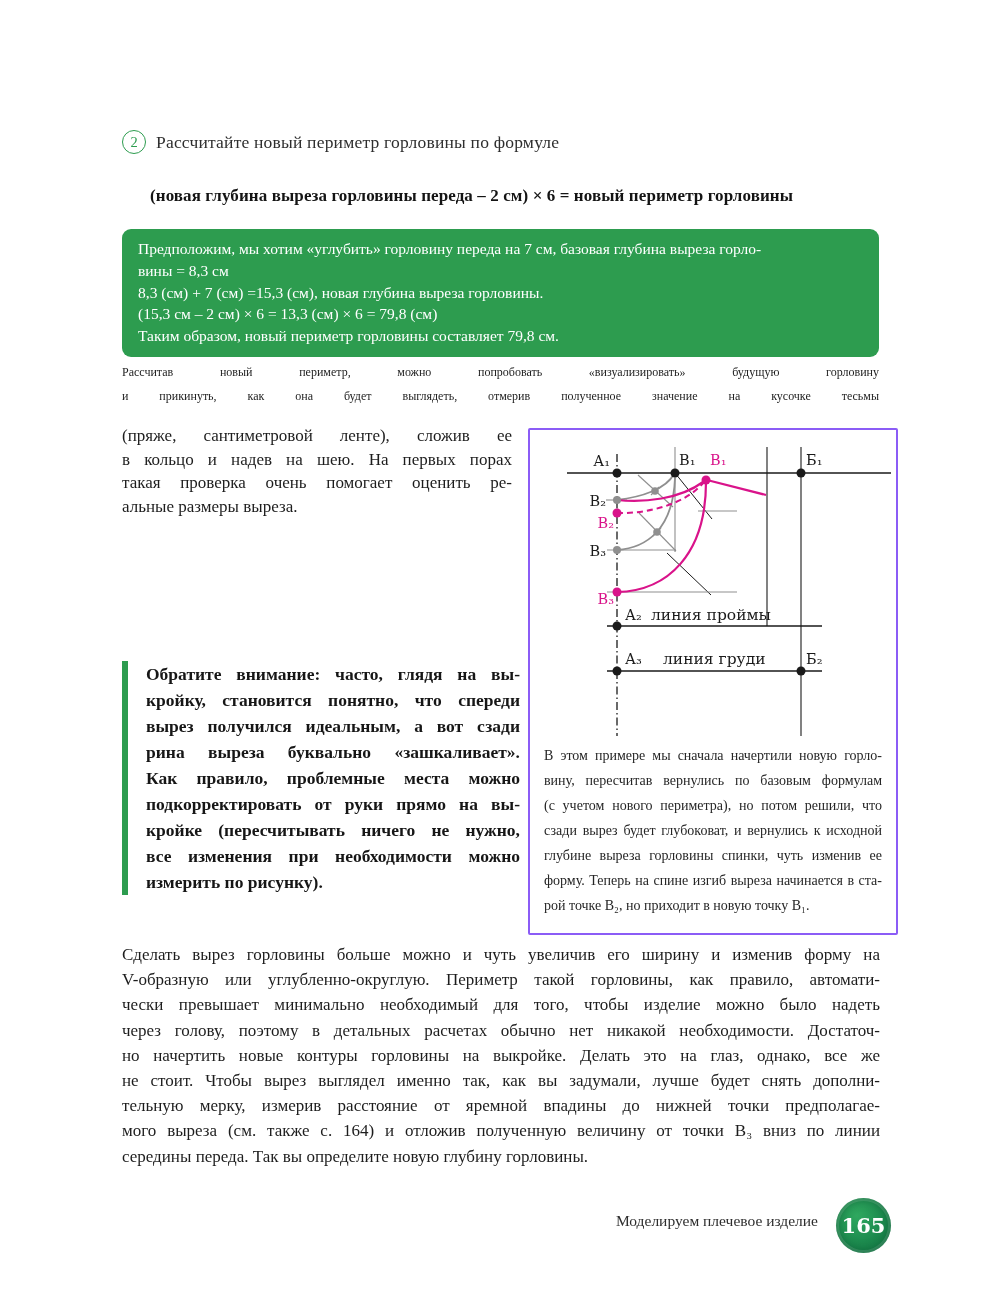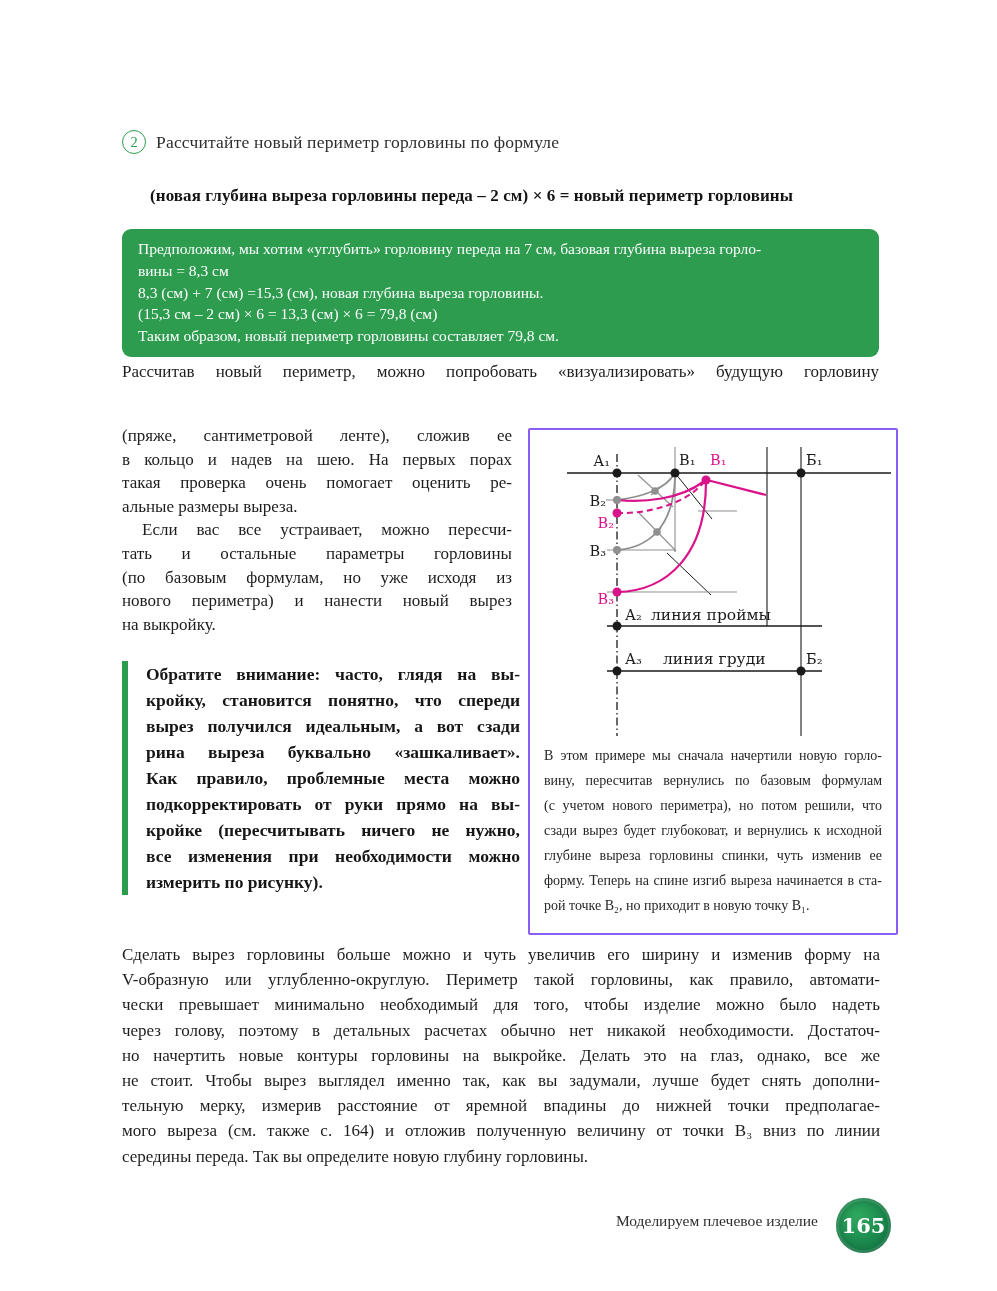--- a/index.html
+++ b/index.html
@@ -18,21 +18,21 @@
   .step-title{font-size:17.5px;letter-spacing:.2px;color:#2e2e2e;}
   
   .formula{left:150px;top:186px;width:740px;font-weight:700;font-size:17px;color:#141414;letter-spacing:.1px;}
   
   .example{
     left:122px;top:229px;width:725px;background:#2d9c4f;border-radius:9px;
     color:#ffffff;font-size:15.5px;font-weight:400;line-height:21.8px;
     padding:9px 16px 10px 16px;
   }
   
-  .intro{left:122px;top:360px;width:757px;font-size:17px;line-height:24px;}
+  .intro{left:122px;top:360px;width:757px;font-size:12px;line-height:24px;}
   
   .leftcol{left:122px;top:424px;width:390px;font-size:17px;line-height:23.6px;}
   .leftcol .para2 .ln:first-child{text-indent:20px;}
   .leftcol .para2{margin-top:0;}
   
   .just .ln{text-align:justify;text-align-last:justify;}
   .just .ln:last-child{text-align-last:left;}
   .all-just .ln{text-align:justify;text-align-last:justify;}
   
   .note{
@@ -78,35 +78,29 @@
   <div class="abs example">
       <div class="ln">Предположим, мы хотим «углубить» горловину переда на 7 см, базовая глубина выреза горло-</div>
       <div class="ln">вины = 8,3 см</div>
       <div class="ln">8,3 (см) + 7 (см) =15,3 (см), новая глубина выреза горловины.</div>
       <div class="ln">(15,3 см – 2 см) × 6 = 13,3 (см) × 6 = 79,8 (см)</div>
       <div class="ln">Таким образом, новый периметр горловины составляет 79,8 см.</div>
     </div>
 
   <div class="abs intro all-just">
       <div class="ln">Рассчитав новый периметр, можно попробовать «визуализировать» будущую горловину</div>
+      <div class="ln">и прикинуть, как она будет выглядеть, отмерив полученное значение на кусочке тесьмы</div>
     </div>
 
   <div class="abs leftcol">
     <div class="para1 just">
         <div class="ln">(пряже, сантиметровой ленте), сложив ее</div>
         <div class="ln">в кольцо и надев на шею. На первых порах</div>
         <div class="ln">такая проверка очень помогает оценить ре-</div>
         <div class="ln">альные размеры выреза.</div>
-      </div>
-    <div class="para2 just">
-        <div class="ln">Если вас все устраивает, можно пересчи-</div>
-        <div class="ln">тать и остальные параметры горловины</div>
-        <div class="ln">(по базовым формулам, но уже исходя из</div>
-        <div class="ln">нового периметра) и нанести новый вырез</div>
-        <div class="ln">на выкройку.</div>
       </div>
   </div>
 
   <div class="abs note just">
       <div class="ln">Обратите внимание: часто, глядя на вы-</div>
       <div class="ln">кройку, становится понятно, что спереди</div>
       <div class="ln">вырез получился идеальным, а вот сзади</div>
       <div class="ln">рина выреза буквально «зашкаливает».</div>
       <div class="ln">Как правило, проблемные места можно</div>
       <div class="ln">подкорректировать от руки прямо на вы-</div>

